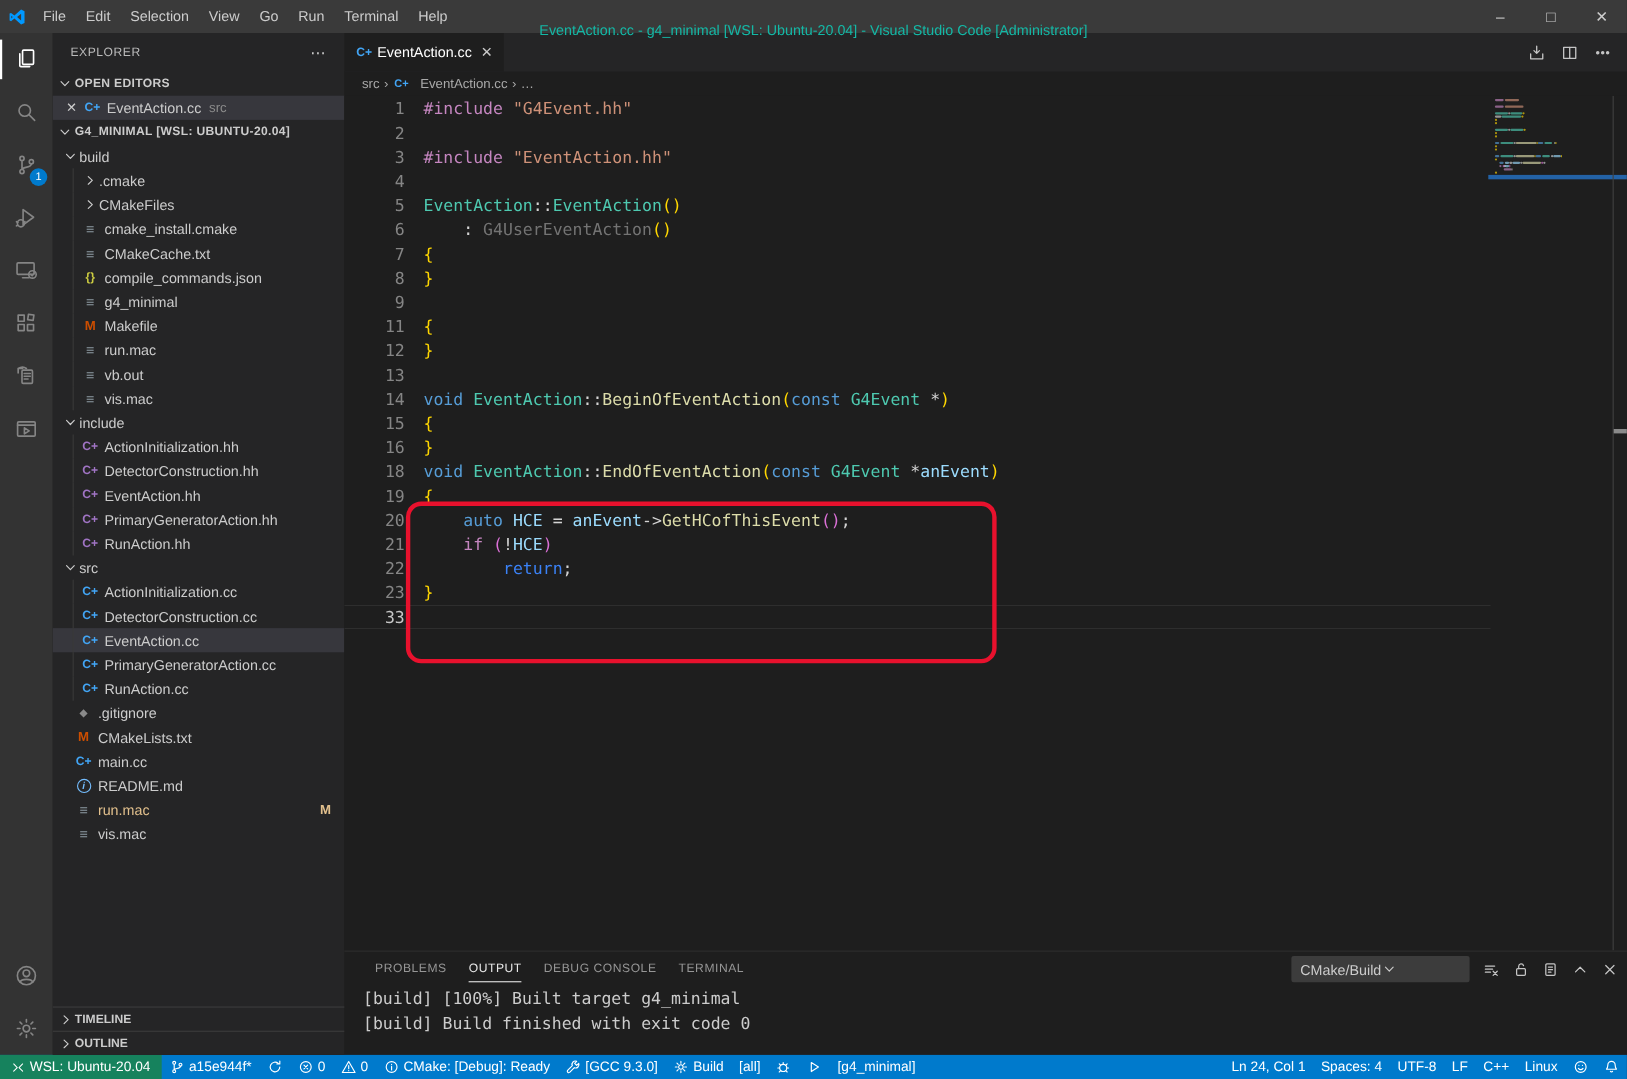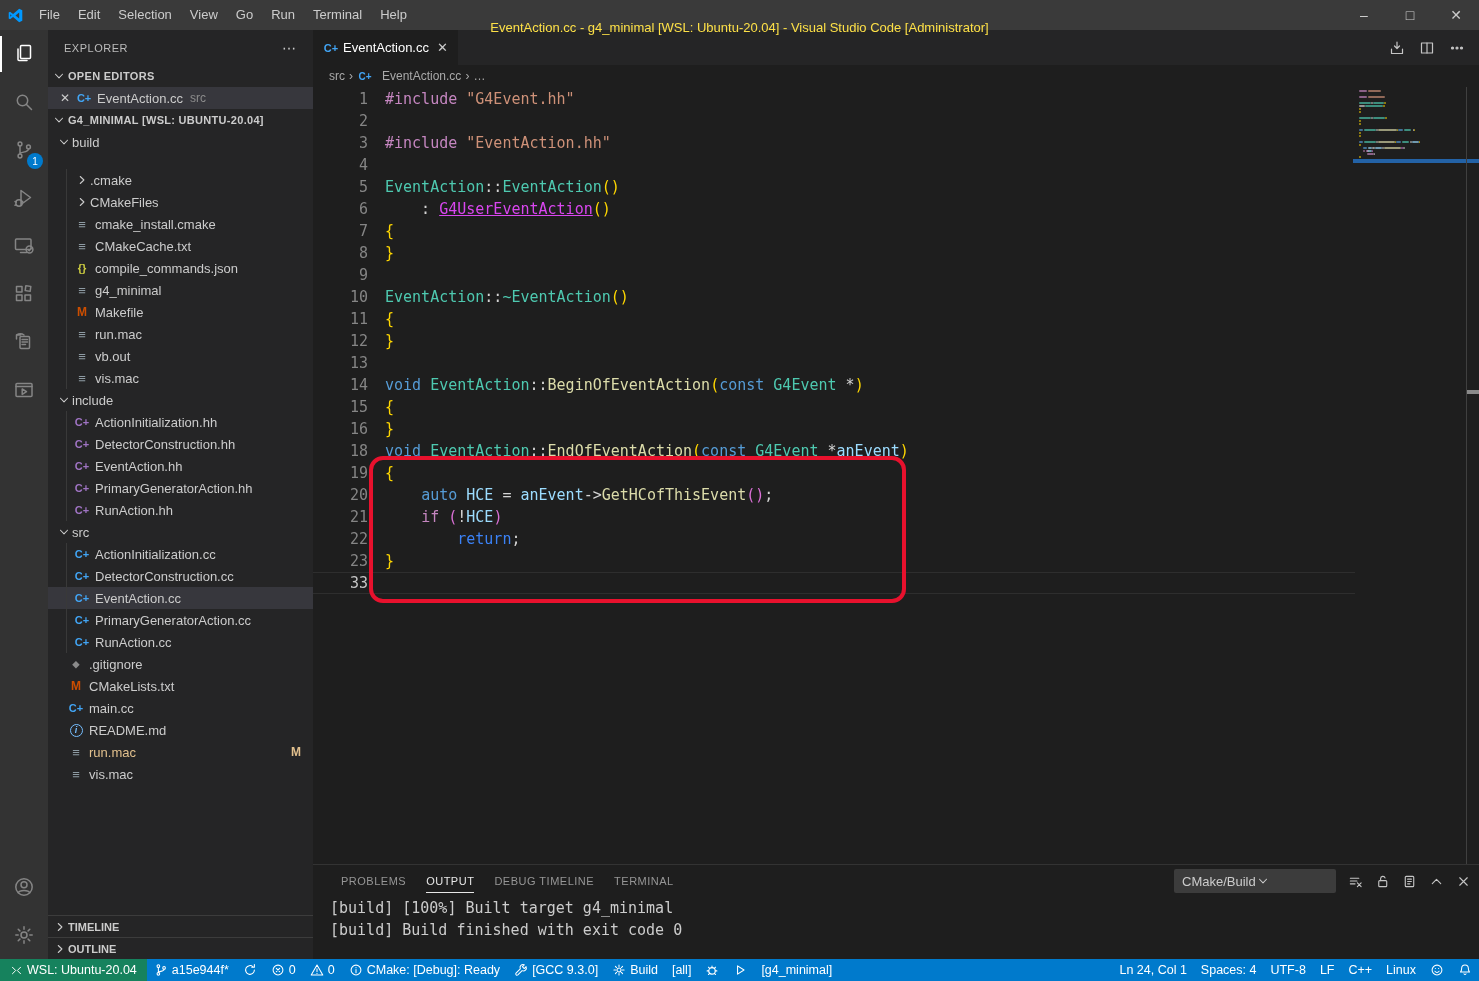--- a/index.html
+++ b/index.html
@@ -5,21 +5,21 @@
   * { margin:0; padding:0; box-sizing:border-box; }
   html,body { width:1479px; height:981px; overflow:hidden; background:#1e1e1e;
               font-family:"Liberation Sans", sans-serif; color:#cccccc; }
   .window { width:1479px; height:981px; display:flex; flex-direction:column; }
 
   
   .titlebar { height:30px; background:#3a3a3a; display:flex; align-items:center; position:relative; flex:0 0 30px; }
   .logo { width:30px; display:flex; justify-content:center; }
   .menubar { display:flex; }
   .menu-item { padding:0 9px; font-size:13px; color:#cccccc; line-height:30px; cursor:default; }
-  .win-title { position:absolute; left:50%; transform:translateX(-50%); font-size:13px; color:#fde047; white-space:nowrap;margin-top:24px; }
+  .win-title { position:absolute; left:50%; transform:translateX(-50%); font-size:13px; color:#14b8a6; white-space:nowrap;margin-top:24px; }
   .win-controls { margin-left:auto; display:flex; height:30px; }
   .win-btn { width:46px; display:flex; align-items:center; justify-content:center; color:#cccccc; font-size:14px; }
 
   
   .main { flex:1; display:flex; min-height:0; }
 
   
   .activitybar { width:48px; background:#333333; display:flex; flex-direction:column; flex:0 0 48px; }
   .act-item { height:48px; display:flex; align-items:center; justify-content:center; position:relative; color:#858585; }
   .act-item.active { color:#ffffff; }
@@ -231,21 +231,21 @@
       </div>
       <div class="tree" id="tree">
           <div class="tree-row" style="padding-left: 8px;">
             <span class="chev">
               <svg class="ic" width="14" height="14" viewBox="0 0 16 16" fill="none" stroke="currentColor" stroke-width="1.2" stroke-linecap="round" stroke-linejoin="round">
                 <path d="M4 6l4 4.2L12 6"></path>
               </svg>
             </span>
             <span class="lbl">build</span>
           </div>
-          <div class="tree-row" style="padding-left: 26px; margin-top: 16px;">
+          <div class="tree-row" style="padding-left: 26px;">
             <div class="guide"></div>
             <span class="chev">
               <svg class="ic" width="14" height="14" viewBox="0 0 16 16" fill="none" stroke="currentColor" stroke-width="1.2" stroke-linecap="round" stroke-linejoin="round">
                 <path d="M6 4l4.2 4L6 12"></path>
               </svg>
             </span>
             <span class="lbl">.cmake</span>
           </div>
           <div class="tree-row" style="padding-left: 26px;">
             <div class="guide"></div>
@@ -448,25 +448,24 @@
         <span>…</span>
       </div>
 
       <div class="code-wrap">
         <div class="code-lines" id="code">
             <div class="code-line"><span class="gutter">1</span><span class="ltext"><span style="color: rgb(197, 134, 192);">#include</span><span style="color: rgb(212, 212, 212);"> </span><span style="color: rgb(206, 145, 120);">"G4Event.hh"</span></span></div>
             <div class="code-line"><span class="gutter">2</span><span class="ltext"></span></div>
             <div class="code-line"><span class="gutter">3</span><span class="ltext"><span style="color: rgb(197, 134, 192);">#include</span><span style="color: rgb(212, 212, 212);"> </span><span style="color: rgb(206, 145, 120);">"EventAction.hh"</span></span></div>
             <div class="code-line"><span class="gutter">4</span><span class="ltext"></span></div>
             <div class="code-line"><span class="gutter">5</span><span class="ltext"><span style="color: rgb(78, 201, 176);">EventAction</span><span style="color: rgb(212, 212, 212);">::</span><span style="color: rgb(78, 201, 176);">EventAction</span><span style="color: rgb(255, 215, 0);">()</span></span></div>
-            <div class="code-line"><span class="gutter">6</span><span class="ltext"><span style="color: rgb(212, 212, 212);">    : </span><span style="color: #d946ef; text-decoration: underline;">G4UserEventAction</span><span style="color: rgb(255, 215, 0);">()</span></span></div>
+            <div class="code-line"><span class="gutter">6</span><span class="ltext"><span style="color: rgb(212, 212, 212);">    : </span><span style="color: #737373;">G4UserEventAction</span><span style="color: rgb(255, 215, 0);">()</span></span></div>
             <div class="code-line"><span class="gutter">7</span><span class="ltext"><span style="color: rgb(255, 215, 0);">{</span></span></div>
             <div class="code-line"><span class="gutter">8</span><span class="ltext"><span style="color: rgb(255, 215, 0);">}</span></span></div>
             <div class="code-line"><span class="gutter">9</span><span class="ltext"></span></div>
-            <div class="code-line"><span class="gutter">10</span><span class="ltext"><span style="color: rgb(78, 201, 176);">EventAction</span><span style="color: rgb(212, 212, 212);">::</span><span style="color: rgb(78, 201, 176);">~EventAction</span><span style="color: rgb(255, 215, 0);">()</span></span></div>
             <div class="code-line"><span class="gutter">11</span><span class="ltext"><span style="color: rgb(255, 215, 0);">{</span></span></div>
             <div class="code-line"><span class="gutter">12</span><span class="ltext"><span style="color: rgb(255, 215, 0);">}</span></span></div>
             <div class="code-line"><span class="gutter">13</span><span class="ltext"></span></div>
             <div class="code-line"><span class="gutter">14</span><span class="ltext"><span style="color: rgb(86, 156, 214);">void</span><span style="color: rgb(212, 212, 212);"> </span><span style="color: rgb(78, 201, 176);">EventAction</span><span style="color: rgb(212, 212, 212);">::</span><span style="color: rgb(220, 220, 170);">BeginOfEventAction</span><span style="color: rgb(255, 215, 0);">(</span><span style="color: rgb(86, 156, 214);">const</span><span style="color: rgb(212, 212, 212);"> </span><span style="color: rgb(78, 201, 176);">G4Event</span><span style="color: rgb(212, 212, 212);"> </span><span style="color: rgb(212, 212, 212);">*</span><span style="color: rgb(255, 215, 0);">)</span></span></div>
             <div class="code-line"><span class="gutter">15</span><span class="ltext"><span style="color: rgb(255, 215, 0);">{</span></span></div>
             <div class="code-line"><span class="gutter">16</span><span class="ltext"><span style="color: rgb(255, 215, 0);">}</span></span></div>
             <div class="code-line"><span class="gutter">18</span><span class="ltext"><span style="color: rgb(86, 156, 214);">void</span><span style="color: rgb(212, 212, 212);"> </span><span style="color: rgb(78, 201, 176);">EventAction</span><span style="color: rgb(212, 212, 212);">::</span><span style="color: rgb(220, 220, 170);">EndOfEventAction</span><span style="color: rgb(255, 215, 0);">(</span><span style="color: rgb(86, 156, 214);">const</span><span style="color: rgb(212, 212, 212);"> </span><span style="color: rgb(78, 201, 176);">G4Event</span><span style="color: rgb(212, 212, 212);"> </span><span style="color: rgb(212, 212, 212);">*</span><span style="color: rgb(156, 220, 254);">anEvent</span><span style="color: rgb(255, 215, 0);">)</span></span></div>
             <div class="code-line"><span class="gutter">19</span><span class="ltext"><span style="color: rgb(255, 215, 0);">{</span></span></div>
             <div class="code-line"><span class="gutter">20</span><span class="ltext"><span style="color: rgb(212, 212, 212);">    </span><span style="color: rgb(86, 156, 214);">auto</span><span style="color: rgb(212, 212, 212);"> </span><span style="color: rgb(156, 220, 254);">HCE</span><span style="color: rgb(212, 212, 212);"> = </span><span style="color: rgb(156, 220, 254);">anEvent</span><span style="color: rgb(212, 212, 212);">-&gt;</span><span style="color: rgb(220, 220, 170);">GetHCofThisEvent</span><span style="color: rgb(218, 112, 214);">()</span><span style="color: rgb(212, 212, 212);">;</span></span></div>
             <div class="code-line"><span class="gutter">21</span><span class="ltext"><span style="color: rgb(212, 212, 212);">    </span><span style="color: rgb(197, 134, 192);">if</span><span style="color: rgb(212, 212, 212);"> </span><span style="color: rgb(218, 112, 214);">(</span><span style="color: rgb(212, 212, 212);">!</span><span style="color: rgb(156, 220, 254);">HCE</span><span style="color: rgb(218, 112, 214);">)</span></span></div>
@@ -581,21 +580,21 @@
           <div class="ov-marker"></div>
         </div>
         <div class="annotation-box" id="annot" style="left: 56px; top: 369px; width: 537px; height: 147px; border-color: rgb(232, 17, 45);"></div>
       </div>
 
       <div class="panel">
         <div class="panel-header">
           <span id="panel-tabs" style="display:flex">
               <span class="panel-tab">PROBLEMS</span>
               <span class="panel-tab active">OUTPUT</span>
-              <span class="panel-tab">DEBUG TIMELINE</span>
+              <span class="panel-tab">DEBUG CONSOLE</span>
               <span class="panel-tab">TERMINAL</span>
             </span>
           <div class="panel-right">
             <div class="channel-select">
               <span>CMake/Build</span>
               <span id="sel-chev">
                   <svg class="ic" width="14" height="14" viewBox="0 0 16 16" fill="none" stroke="currentColor" stroke-width="1.2" stroke-linecap="round" stroke-linejoin="round">
                     <path d="M4 6l4 4.2L12 6"></path>
                   </svg>
                 </span>

